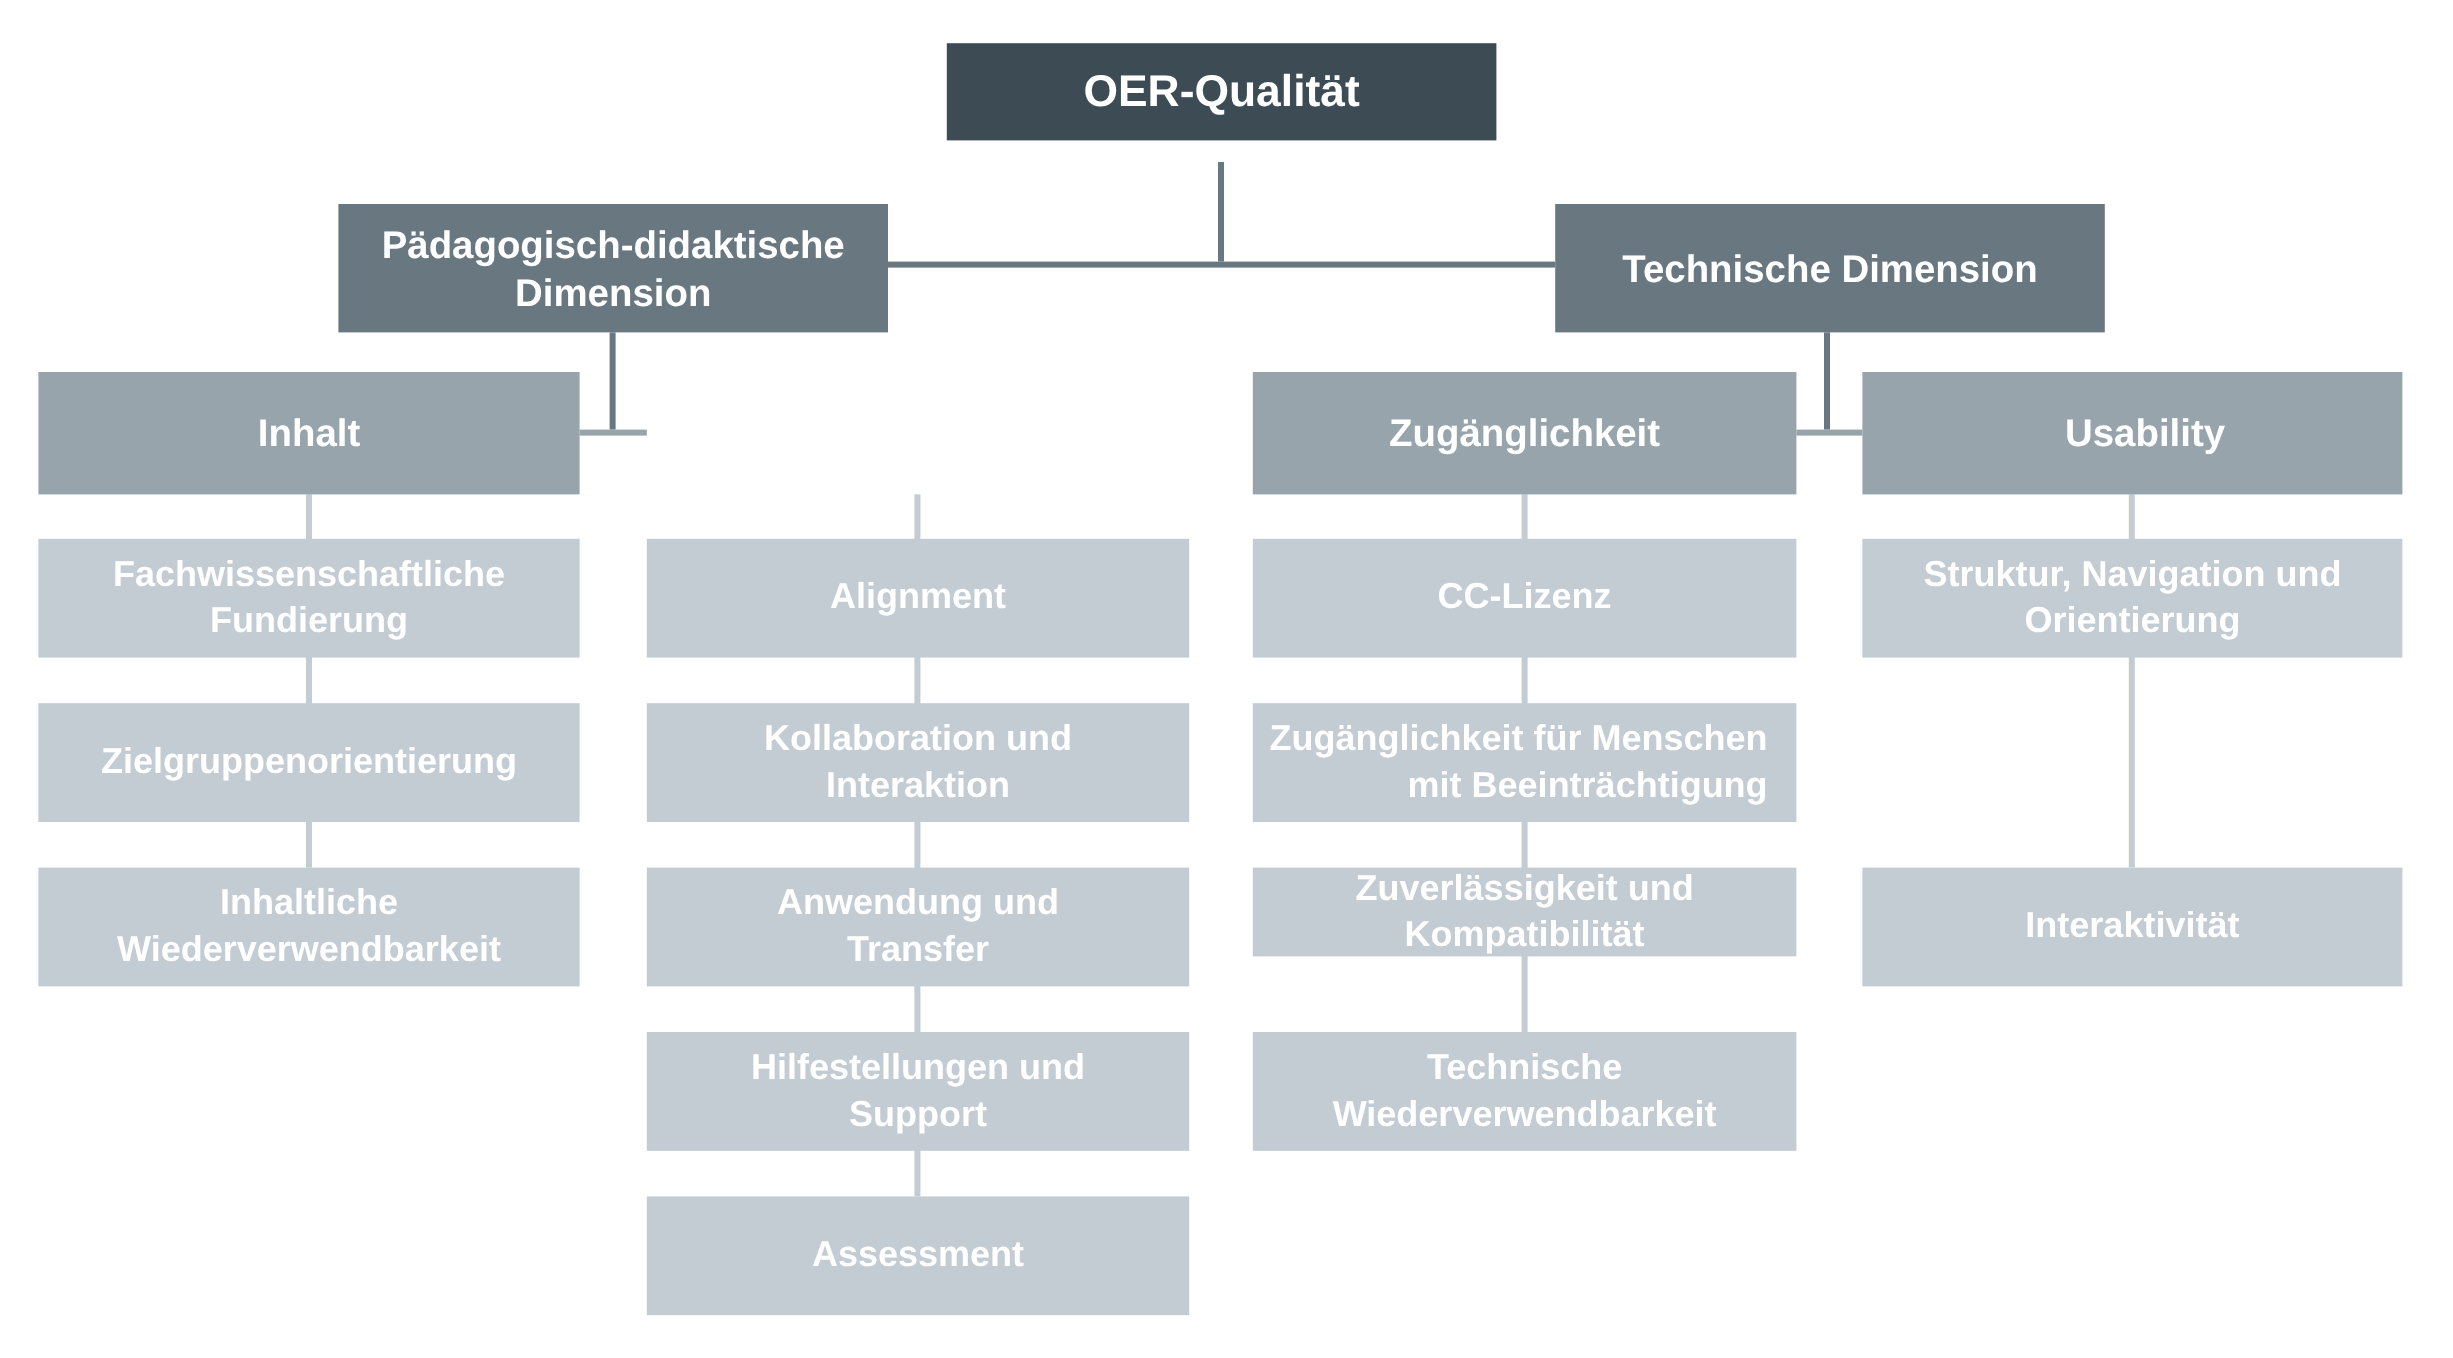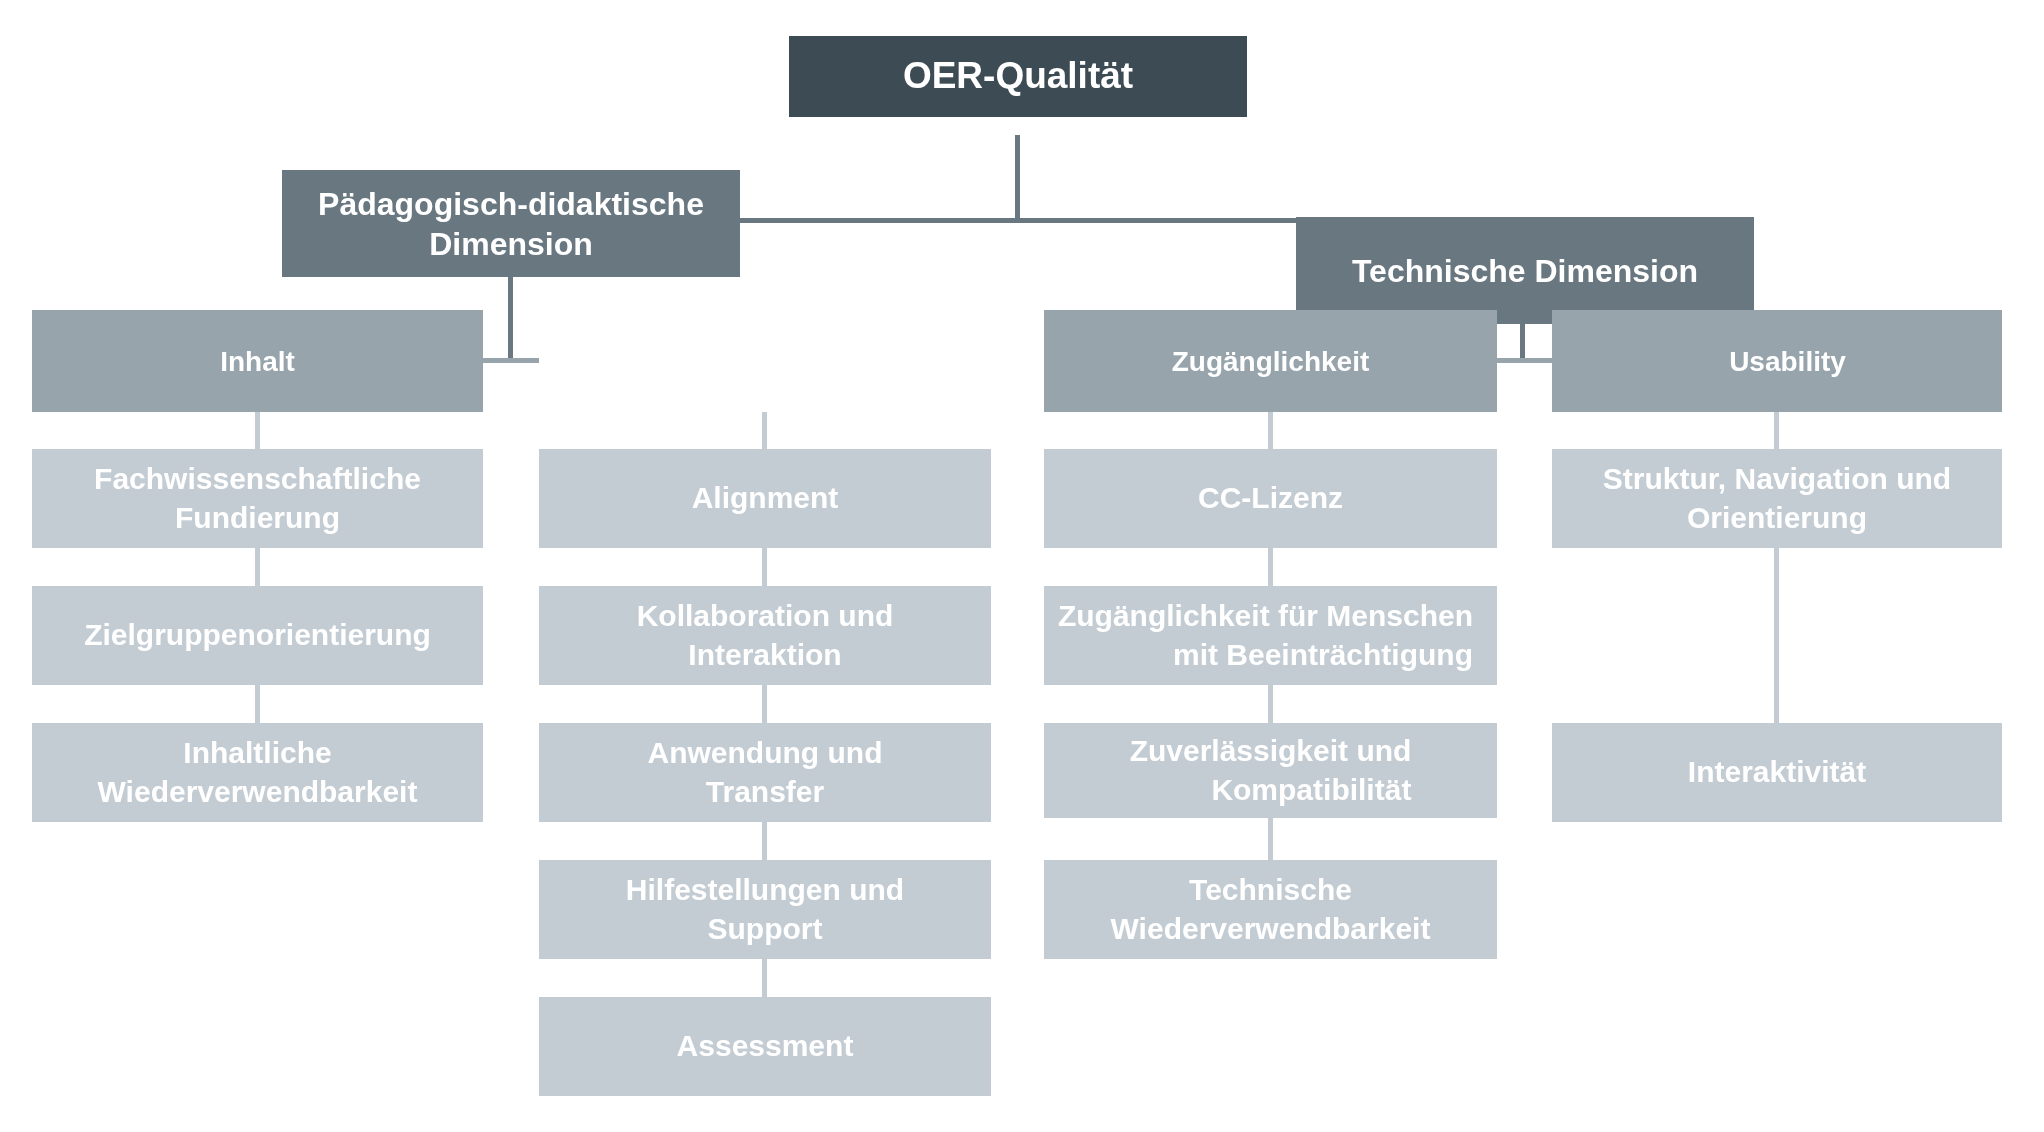--- a/index.html
+++ b/index.html
@@ -18,50 +18,50 @@
     justify-content: center;
     text-align: center;
     color: var(--text, #ffffff);
     font-weight: 700;
     white-space: pre-line;
     box-sizing: border-box;
     padding: 0 12px;
   }
   .lvl1 { background: var(--level1); font-size: 37px; line-height: 1.2; }
   .lvl2 { background: var(--level2); font-size: 32px; line-height: 1.25; }
-  .lvl3 { background: var(--level3); font-size: 28px; line-height: 1.25; }
+  .lvl3 { background: var(--level3); font-size: 32px; line-height: 1.25; }
   .lvl4 { background: var(--level4); font-size: 30px; line-height: 1.27; }
   .conn { position: absolute; }
   .c-l2 { background: var(--level2); }
   .c-l3 { background: var(--level3); }
   .c-l4 { background: var(--level4); }
 
   
   #root   { left: 789px;  top: 36px;  width: 458px; height: 81px; }
   
   #dim-l  { left: 282px;  top: 170px; width: 458px; height: 107px; }
-  #dim-r  { left: 1296px; top: 170px; width: 458px; height: 107px; margin-top: 47px; }
+  #dim-r  { left: 1296px; top: 170px; width: 458px; height: 107px; }
   
   #h1 { left: 32px;   top: 310px; width: 451px; height: 102px; }
   #h2 { left: 539px;  top: 310px; width: 452px; height: 102px; }
   #h3 { left: 1044px; top: 310px; width: 453px; height: 102px; }
   #h4 { left: 1552px; top: 310px; width: 450px; height: 102px; padding-left: 33px; }
   
   #c1r1 { left: 32px; top: 449px; width: 451px; height: 99px; }
   #c1r2 { left: 32px; top: 586px; width: 451px; height: 99px; }
   #c1r3 { left: 32px; top: 723px; width: 451px; height: 99px; }
   #c2r1 { left: 539px; top: 449px; width: 452px; height: 99px; }
   #c2r2 { left: 539px; top: 586px; width: 452px; height: 99px; }
   #c2r3 { left: 539px; top: 723px; width: 452px; height: 99px; }
   #c2r4 { left: 539px; top: 860px; width: 452px; height: 99px; }
   #c2r5 { left: 539px; top: 997px; width: 452px; height: 99px; }
   #c3r1 { left: 1044px; top: 449px; width: 453px; height: 99px; }
   #c3r2 { left: 1044px; top: 586px; width: 453px; height: 99px;
           justify-content: flex-end; text-align: right; padding-right: 24px; }
-  #c3r3 { left: 1044px; top: 723px; width: 453px; height: 95px; text-align: right; }
+  #c3r3 { left: 1044px; top: 723px; width: 453px; height: 74px; }
   #c3r4 { left: 1044px; top: 860px; width: 453px; height: 99px; }
   #c4r1 { left: 1552px; top: 449px; width: 450px; height: 99px; }
   #c4r2 { left: 1552px; top: 586px; width: 450px; height: 99px; }
   #c4r3 { left: 1552px; top: 723px; width: 450px; height: 99px; }
 
   
   #v-root   { left: 1015px; top: 135px; width: 5px;   height: 83px; }
   #h-root   { left: 740px;  top: 218px; width: 556px; height: 5px;  }
   #v-dim-l  { left: 508px;  top: 277px; width: 5px;   height: 81px; }
   #v-dim-r  { left: 1520px; top: 277px; width: 5px;   height: 81px; }

